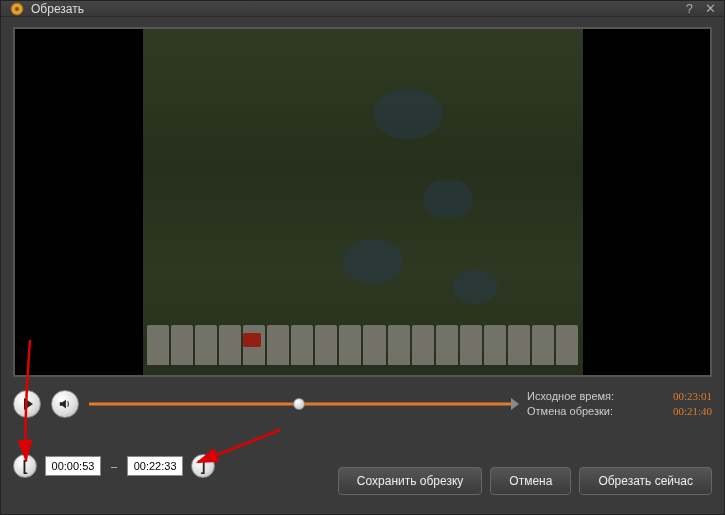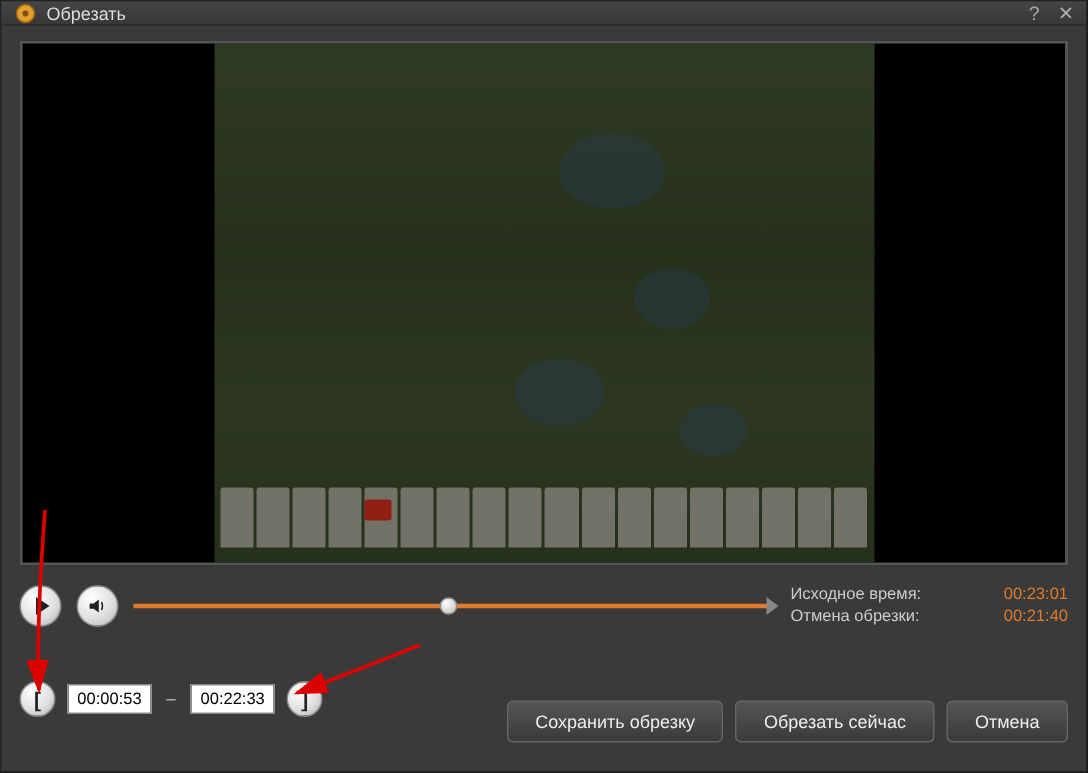--- a/index.html
+++ b/index.html
@@ -149,21 +149,21 @@
     border-top: 6px solid transparent;
     border-bottom: 6px solid transparent;
   }
   .time-info {
     font-size: 11px;
     color: #ccc;
     line-height: 15px;
     width: 185px;
   }
   .time-info .row { display: flex; justify-content: space-between; gap: 10px; }
-  .time-info .val { color: #e07a2a; }
+  .time-info .val { color: #e07a2a; font-family: Liberation Serif, serif; }
   .bottom-row {
     display: flex;
     align-items: center;
     gap: 8px;
     padding-top: 6px;
   }
   .bracket-btn {
     width: 24px; height: 24px;
     border-radius: 50%;
     background: radial-gradient(circle at 35% 30%, #fff, #ddd 60%, #aaa);
@@ -287,22 +287,22 @@
     </div>
 
     <div class="bottom-row">
       <div class="bracket-btn">[</div>
       <input class="time-input" value="00:00:53" style="">
       <span class="dash">–</span>
       <input class="time-input" value="00:22:33" style="">
       <div class="bracket-btn">]</div>
       <div class="spacer"></div>
       <button class="btn">Сохранить обрезку</button>
+      <button class="btn" style="min-width:80px">Отмена</button>
       <button class="btn">Обрезать сейчас</button>
-      <button class="btn" style="min-width:80px">Отмена</button>
     </div>
 
   </div>
 </div>
 
 <svg class="annot" style="left:0;top:0" width="725" height="515">
   <defs>
     <marker id="ah" markerWidth="10" markerHeight="10" refX="8" refY="3" orient="auto">
       <path d="M0,0 L9,3 L0,6 Z" fill="#d00"></path>
     </marker>

